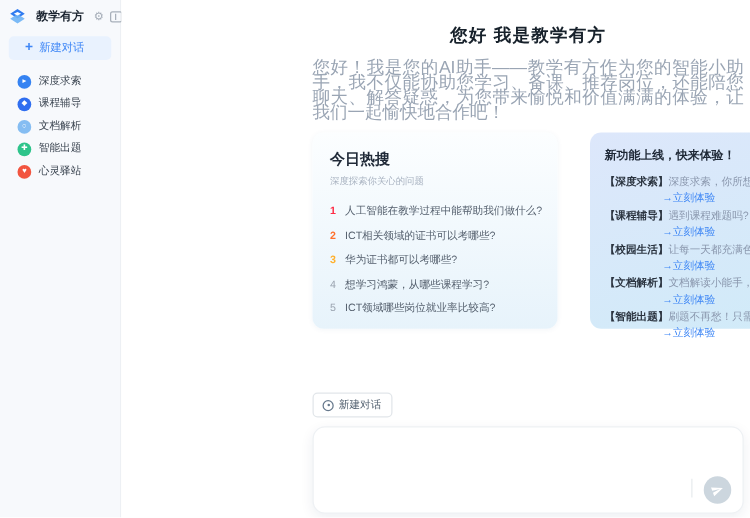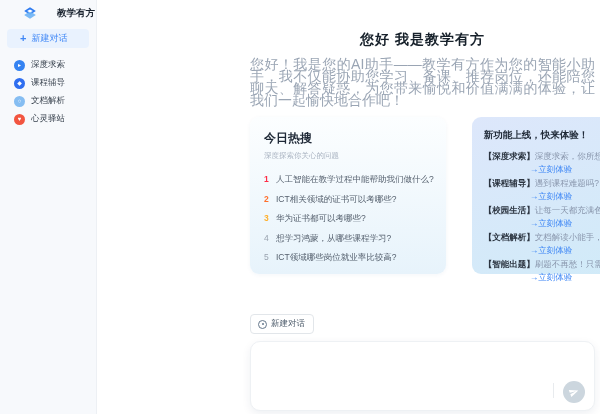--- a/index.html
+++ b/index.html
@@ -3,21 +3,21 @@
 <meta charset="utf-8">
 <style>
   * { margin:0; padding:0; box-sizing:border-box; }
   html,body { width:600px; height:414px; overflow:hidden; background:#fff;
     font-family:"Liberation Sans","DejaVu Sans",sans-serif; }
   .app { position:relative; width:600px; height:414px; background:#fff; }
 
   
   .sidebar { position:absolute; left:0; top:0; width:97px; height:414px;
     background:#f7f9fc; border-right:1px solid #edf0f4; }
-  .sb-header { display:flex; align-items:center; gap:20px; padding:6px 7px 4px 23px; }
+  .sb-header { display:flex; align-items:center; gap:8px; padding:6px 7px 4px 7px; }
   .logo { width:14px; height:14px; flex:0 0 auto; }
   .sb-title { font-size:9.5px; font-weight:bold; color:#1b2430; white-space:nowrap; }
   .sb-actions { margin-left:auto; display:flex; align-items:center; gap:5px; color:#a3abb6; }
   .gear { font-size:9px; line-height:9px; cursor:pointer; }
   .panel-ic { width:10px; height:9px; border:1px solid #a8b0ba; border-radius:2px; position:relative; cursor:pointer; }
   .panel-ic:before { content:""; position:absolute; left:2.5px; top:1px; bottom:1px; width:1px; background:#a8b0ba; }
 
   .new-chat { margin:5px 7px 6px 7px; height:19px; background:#e9f2fe; border-radius:4px;
     display:flex; align-items:center; gap:5px; padding-left:13px; color:#3f87f6;
     font-size:9px; font-weight:500; cursor:pointer; }
@@ -29,21 +29,21 @@
   .dot { width:11px; height:11px; border-radius:50%; display:flex; align-items:center;
     justify-content:center; color:#fff; flex:0 0 auto; }
   .dot i { font-style:normal; font-size:6px; line-height:6px; }
   .c0 { background:#3583f2; } .c1 { background:#2f6ef0; } .c2 { background:#4246d6; }
   .c3 { background:#85bdf2; } .c4 { background:#2ec48b; } .c5 { background:#8b66f0; }
   .c6 { background:#f25540; }
 
   
   .main { position:absolute; left:97px; top:0; right:0; bottom:0; background:#fff; }
   .content { position:absolute; left:153px; top:0; width:345px; }
-  h1.greeting { margin-top:31px; text-align:center; font-size:14px; font-weight:bold;
+  h1.greeting { margin-top:20px; text-align:center; font-size:14px; font-weight:bold;
     color:#17212b; letter-spacing:1px; }
   .intro { margin-top:9px; font-size:14px; line-height:12px; color:#9aa5b4; text-align:justify; }
 
   .cards { margin-top:11px; display:flex; gap:26px; height:157px; }
   .card { border-radius:9px; }
   .hot-card { flex:1.04; background:linear-gradient(180deg,#fcfeff 0%,#e7f3fb 100%);
     box-shadow:0 1px 4px rgba(40,80,140,.05); padding:13px 12px 10px 14px; }
   .hot-title { font-size:12px; font-weight:bold; color:#1f2937; }
   .hot-sub { margin-top:4px; font-size:7.5px; color:#a8b2c0; }
   .hot-list { margin-top:9px; }
@@ -120,20 +120,26 @@
           </span>
         <span>课程辅导</span>
       </div>
       <div class="sb-item">
         <span class="dot c3">
             <i>○</i>
           </span>
         <span>文档解析</span>
       </div>
       <div class="sb-item">
+        <span class="dot c4">
+            <i>✚</i>
+          </span>
+        <span>智能出题</span>
+      </div>
+      <div class="sb-item">
         <span class="dot c6">
             <i>♥</i>
           </span>
         <span>心灵驿站</span>
       </div>
     </div>
   </div>
 
   <div class="main">
     <div class="content">

